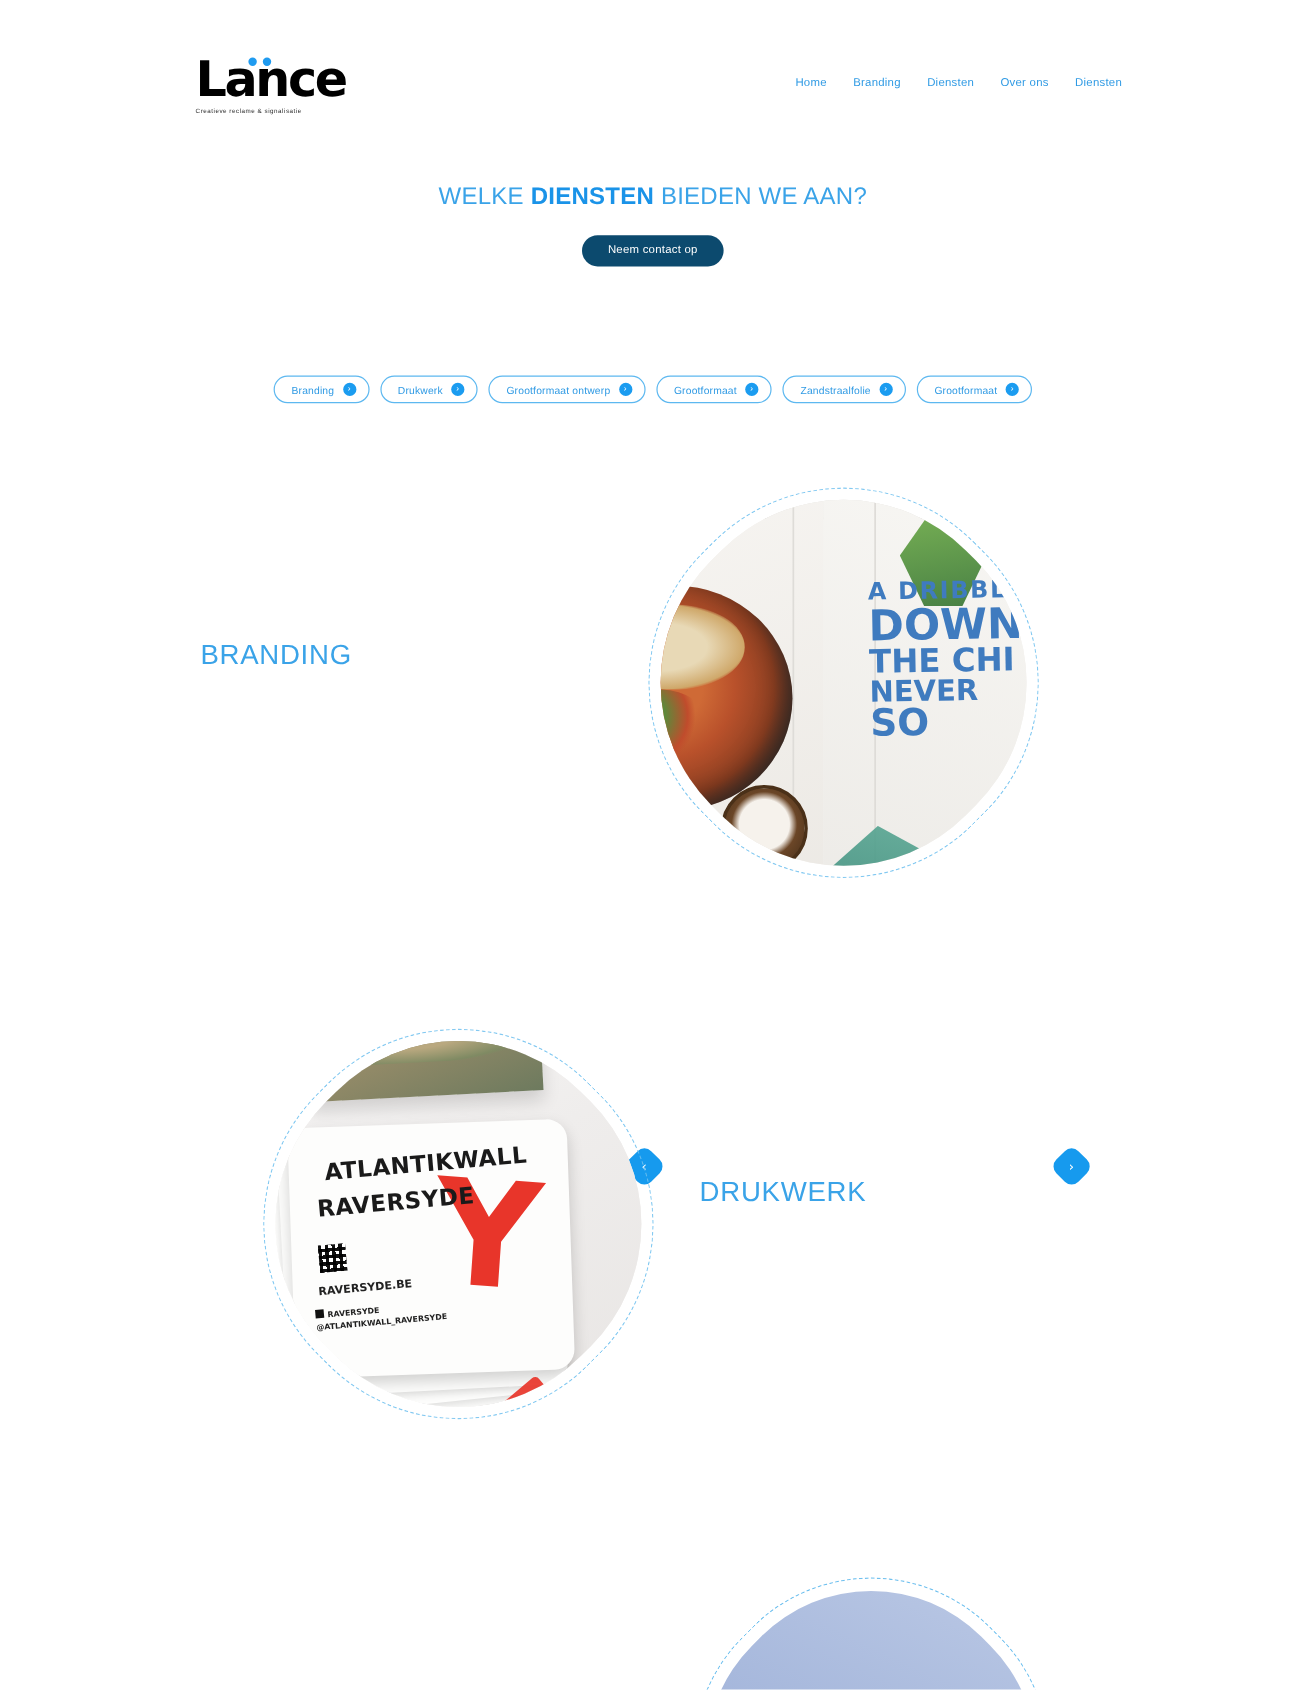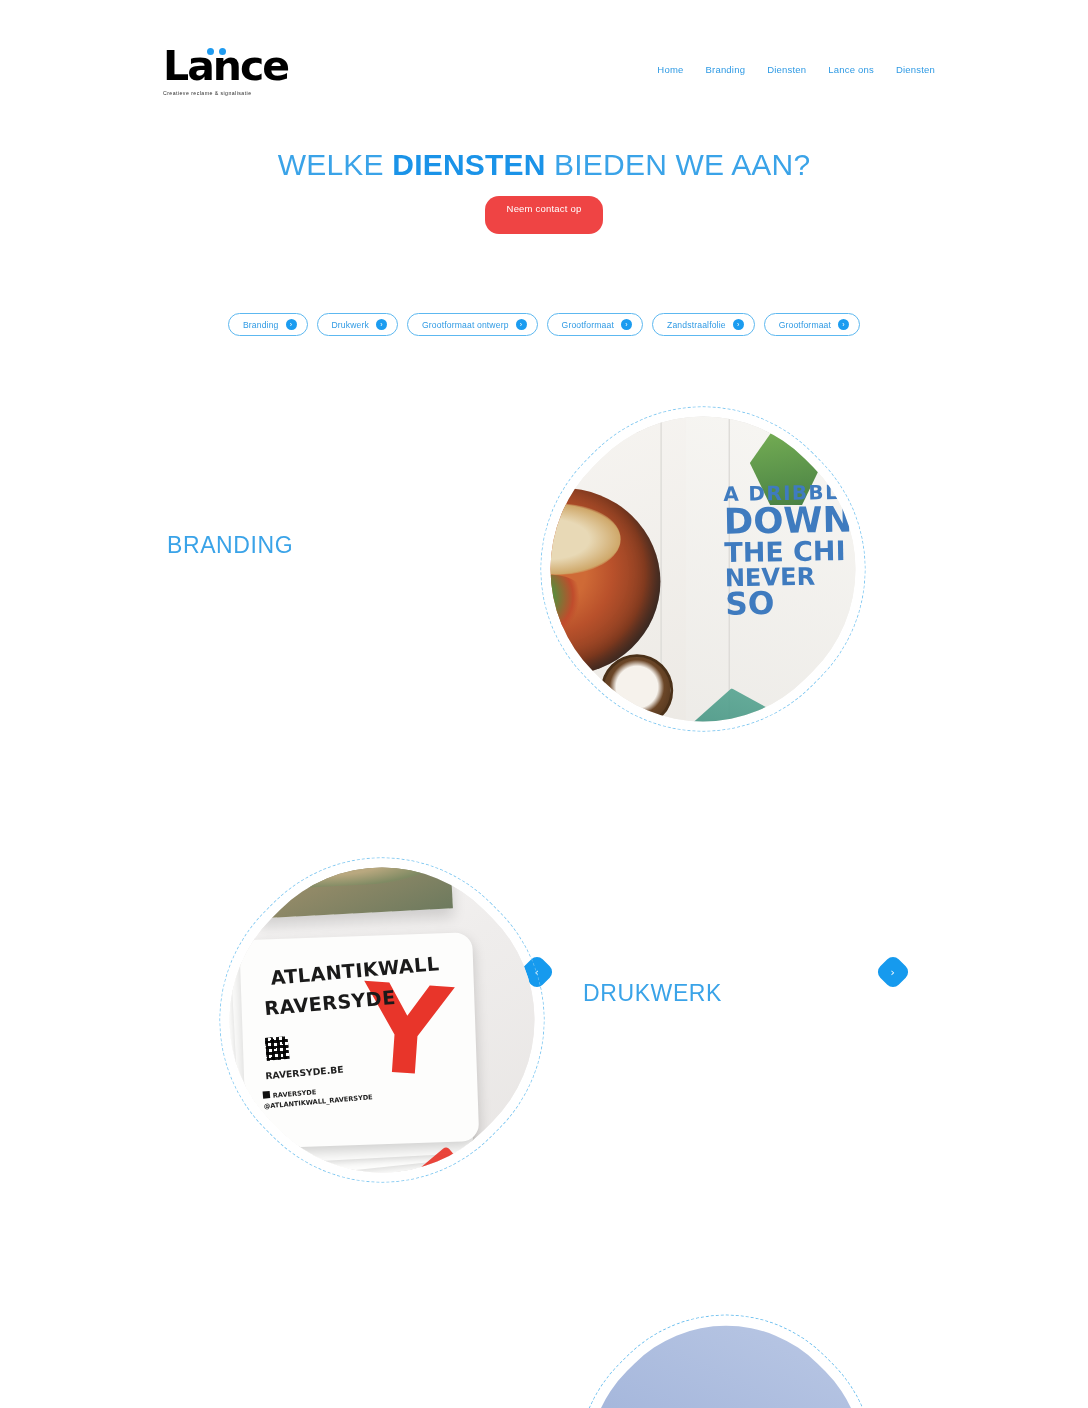--- a/index.html
+++ b/index.html
@@ -38,28 +38,28 @@
     position: absolute; right: 153px; top: 64px;
     display: flex; gap: 22px; align-items: center;
   }
   .nav a {
     font-size: 9.5px; color: #2f9ae4; text-decoration: none; letter-spacing: .2px;
   }
 
   
   .hero { position: absolute; top: 148px; left: 0; width: 1088px; text-align: center; }
   .hero h1 {
-    font-size: 30px; line-height: 33px; color: #3aa3e8; font-weight: 400;
+    font-size: 20px; line-height: 33px; color: #3aa3e8; font-weight: 400;
     letter-spacing: .2px;
   }
   .hero h1 b { font-weight: 700; color: #1a93e8; }
   .cta {
     display: inline-block; margin-top: 15px;
-    background: #ef4444; color: #fff; border: none; border-radius: 14px;
-    padding: 7px 22px 20px; font-size: 9.5px; letter-spacing: .2px; cursor: pointer;
+    background: #0c4a6e; color: #fff; border: none; border-radius: 14px;
+    padding: 7px 22px 8px; font-size: 9.5px; letter-spacing: .2px; cursor: pointer;
     font-family: "Liberation Sans", sans-serif;
   }
 
   
   .pills {
     position: absolute; top: 313px; left: 0; width: 1088px;
     display: flex; justify-content: center; gap: 9px;
   }
   .pill {
     display: flex; align-items: center; gap: 7px;
@@ -281,21 +281,21 @@
             <i class="d2"></i>
         </span>
       </div>
       <div class="logo-tag">Creatieve reclame &amp; signalisatie</div>
     </div>
 
     <nav class="nav">
       <a href="#">Home</a>
       <a href="#">Branding</a>
       <a href="#">Diensten</a>
-      <a href="#">Lance ons</a>
+      <a href="#">Over ons</a>
       <a href="#">Diensten</a>
     </nav>
   </div>
 
   <div class="hero">
     <h1><span>WELKE </span><b>DIENSTEN</b><span> BIEDEN WE AAN?</span></h1>
     <button class="cta">Neem contact op</button>
   </div>
 
   <div class="pills">

